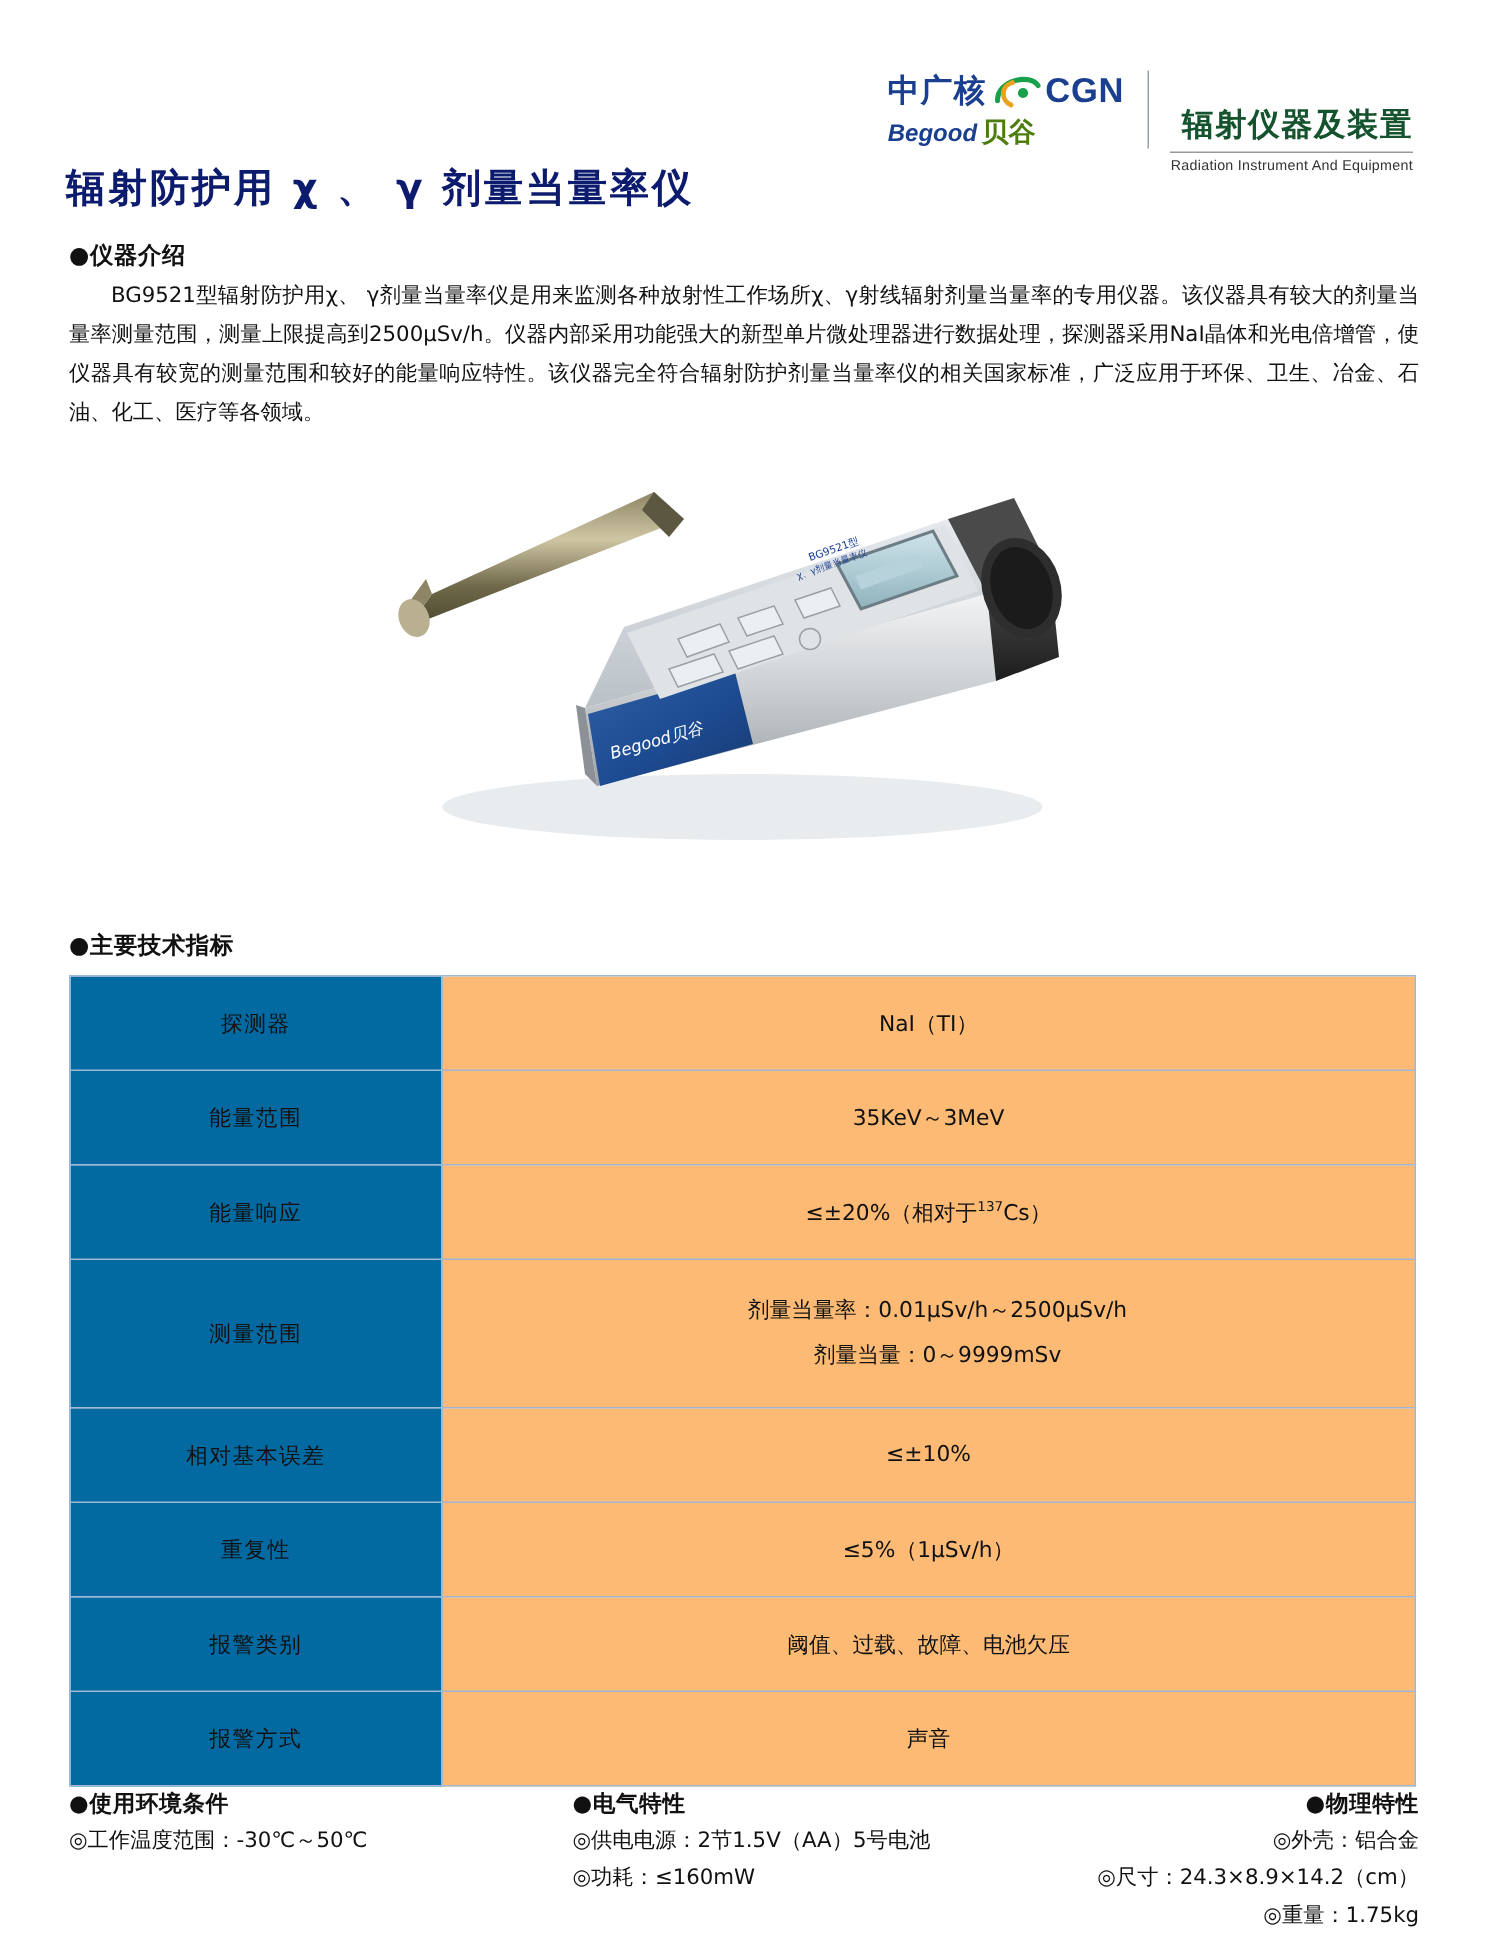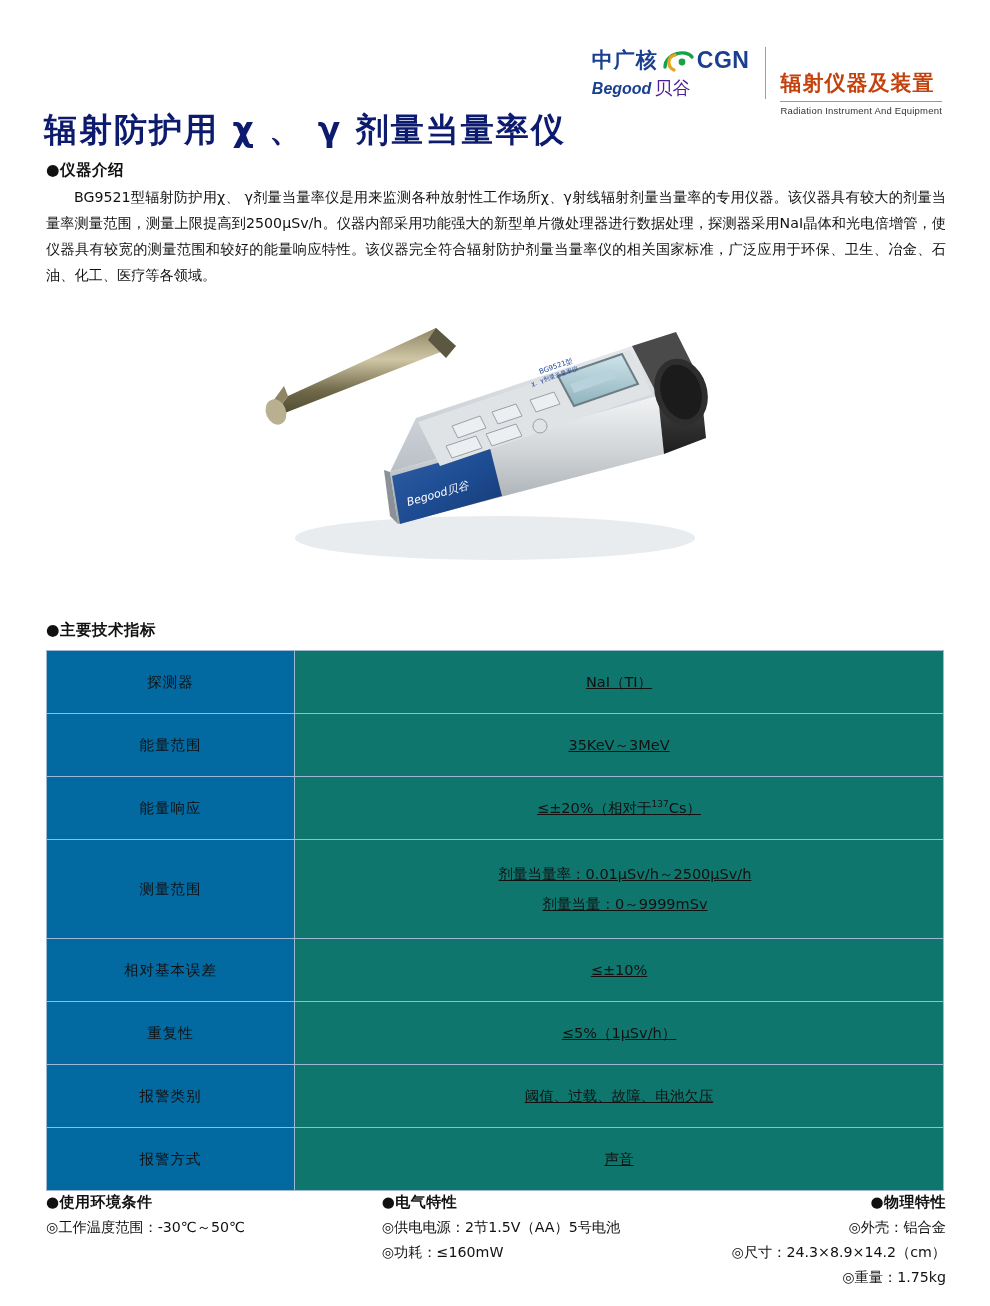--- a/index.html
+++ b/index.html
@@ -9,21 +9,21 @@
     font-family:"Liberation Sans","DejaVu Sans",sans-serif;
     color:#1a1a1a;
     position:relative;
     overflow:hidden;
   }
   .page{position:relative;width:990px;height:1306px;}
 
   
   .header{
     position:absolute;top:30px;right:48px;
-    display:flex;align-items:center;
+    display:flex;align-items:center;text-align:right;
   }
   .logo-block{
     display:flex;flex-direction:column;align-items:flex-start;
     padding-right:16px;
     position:relative;
   }
   .logo-row1{display:flex;align-items:center;}
   .logo-cn{
     font-size:21px;font-weight:bold;color:#1b3f8f;letter-spacing:1px;
     font-family:"DejaVu Sans","Liberation Sans",sans-serif;
@@ -35,41 +35,41 @@
     font-size:23px;font-weight:bold;color:#1b3f8f;letter-spacing:0.5px;
   }
   .logo-row2{
     display:flex;align-items:baseline;margin-top:2px;
   }
   .logo-begood{
     font-size:16px;font-weight:bold;font-style:italic;color:#1b3f8f;
     letter-spacing:0px;
   }
   .logo-beigu{
-    font-size:18px;font-weight:normal;color:#4c1d95;margin-left:3px;
+    font-size:18px;font-weight:bold;color:#4d7c0f;margin-left:3px;
     font-family:"DejaVu Sans","Liberation Sans",sans-serif;
   }
   .header-divider{
     width:1px;height:52px;background:#9aa0a6;margin:0 14px 0 0;
   }
   .header-right{display:flex;flex-direction:column;justify-content:center;}
   .header-title{
-    font-size:21px;font-weight:bold;color:#c2410c;letter-spacing:1px;
+    font-size:21px;font-weight:bold;color:#14532d;letter-spacing:1px;
     font-family:"DejaVu Sans","Liberation Sans",sans-serif;
     margin-top:39px;
   }
   .header-sub{
     font-size:9.5px;color:#333;letter-spacing:0.2px;margin-top:4px;
     border-top:1px solid #999;padding-top:3px;
   }
 
   
   .doc-title{
     position:absolute;left:44px;top:108px;
-    font-size:33px;font-weight:bold;color:#0d1b6e;letter-spacing:2px;
+    font-size:26px;font-weight:bold;color:#0d1b6e;letter-spacing:2px;
     font-family:"DejaVu Sans","Liberation Sans",sans-serif;
   }
 
   
   .sec-head{
     font-size:15.5px;font-weight:bold;color:#111;letter-spacing:0.5px;
     font-family:"DejaVu Sans","Liberation Sans",sans-serif;
   }
   #intro-head{position:absolute;left:46px;top:160px;}
   .intro-body{
@@ -96,21 +96,21 @@
   table.spec td{
     border:1px solid #9fb8d6;
     text-align:center;
     font-size:14.5px;
     color:#111;
   }
   table.spec td.k{
     width:245px;background:#0369a1;height:60px;letter-spacing:1px;
   }
   table.spec td.v{
-    background:#0f766e;height:60px;text-decoration:underline;
+    background:#fdba74;height:60px;
   }
   table.spec tr.tall td{height:96px;}
   .v-line{line-height:30px;padding-left:12px;}
   sup{font-size:9px;vertical-align:super;}
 
   
   .bottom{
     position:absolute;left:46px;top:1190px;width:900px;
     display:flex;
     font-family:"DejaVu Sans","Liberation Sans",sans-serif;

